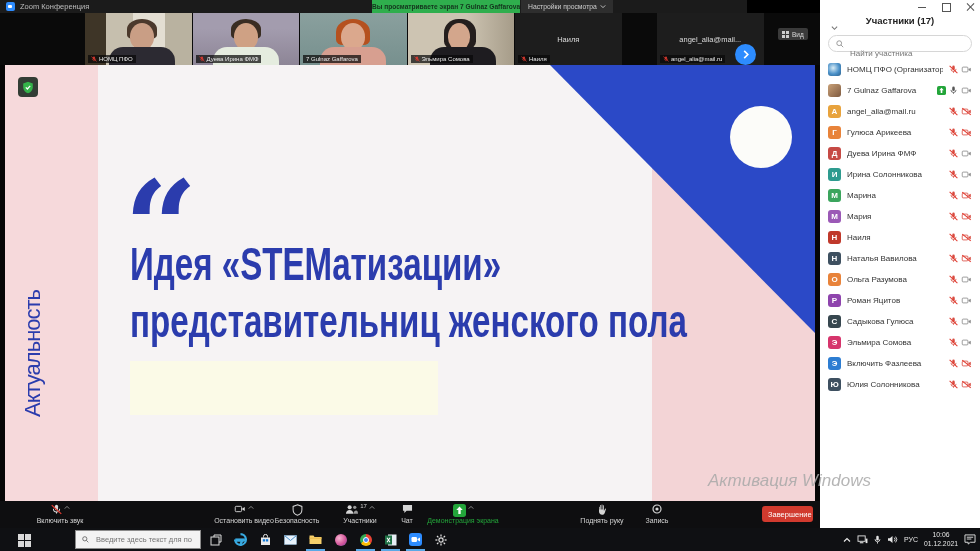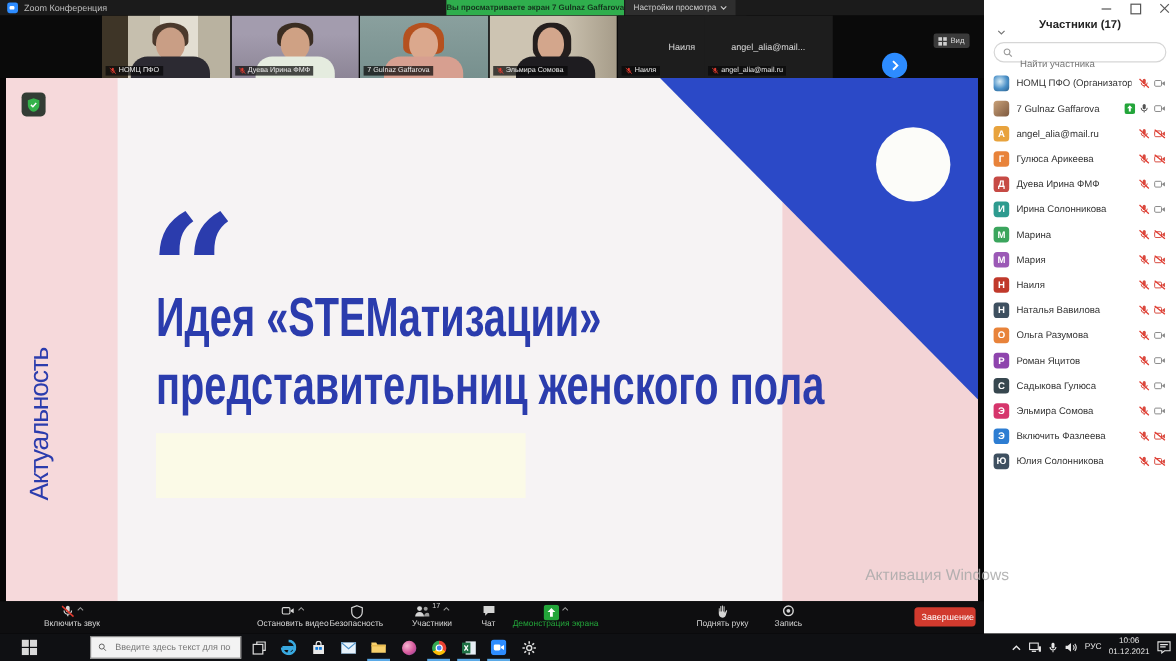--- a/index.html
+++ b/index.html
@@ -1,21 +1,21 @@
 <!DOCTYPE html>
 <html><head>
 <meta charset="utf-8">
 <style>
   html,body{margin:0;padding:0;background:#000;}
   *{box-sizing:border-box;}
   .screen{position:relative;width:980px;height:551px;background:#000;overflow:hidden;
           font-family:"Liberation Sans",sans-serif;}
 
   
-  .titlebar{position:absolute;left:0;top:0;width:820px;height:13px;background:#1b1b1b;}
+  .titlebar{position:absolute;left:0;top:0;width:747px;height:13px;background:#1b1b1b;}
   .zoom-logo{position:absolute;left:6px;top:2px;width:9px;height:9px;border-radius:2px;background:#2d8cff;}
   .zoom-logo::after{content:"";position:absolute;left:2px;top:3px;width:4px;height:3px;background:#fff;border-radius:1px;}
   .win-title{position:absolute;left:20px;top:2px;font-size:7.5px;color:#bdbdbd;}
   .share-banner{position:absolute;left:372px;top:0;width:148px;height:13px;background:#2fae4d;
                 color:#14341d;font-size:6.6px;font-weight:bold;line-height:13px;text-align:center;
                 white-space:nowrap;overflow:hidden;}
   .view-settings{position:absolute;left:521px;top:0;height:13px;padding:0 7px;background:#2e2e2e;
                  color:#cdcdcd;font-size:6.8px;line-height:13px;white-space:nowrap;display:flex;align-items:center;gap:3px;}
 
   
@@ -123,21 +123,21 @@
              background:conic-gradient(#ea4335 0 120deg,#fbbc05 120deg 240deg,#34a853 240deg 360deg);}
   .ic-chrome::after{content:"";position:absolute;inset:3px;border-radius:50%;background:#4285f4;border:1px solid #fff;}
   .ic-photos{width:12px;height:12px;border-radius:50%;
              background:radial-gradient(circle at 35% 35%,#f8b6d2,#d4579b 55%,#7a3f9d);}
   .t-tray{position:absolute;right:4px;top:0;height:23px;display:flex;align-items:center;gap:6px;color:#e6e6e6;}
   .t-lang{font-size:7px;color:#e6e6e6;}
   .t-clock{text-align:center;line-height:1.25;font-size:6.8px;color:#e6e6e6;}
 
   
   .watermark{position:absolute;left:700px;top:471px;width:275px;color:#a9a9a9;z-index:60;pointer-events:none;}
-  .wm1{font-size:13px;margin-left:21px;opacity:.85;}
+  .wm1{font-size:17px;margin-left:8px;opacity:.85;font-style:italic;}
   .wm2{font-size:8.5px;margin-top:2px;opacity:.85;white-space:nowrap;}
 </style>
 </head>
 <body>
 
 <div class="screen">
 
   <div class="titlebar">
     <span class="zoom-logo"></span>
     <span class="win-title">Zoom Конференция</span>
@@ -215,21 +215,21 @@
           <div class="tile-label">
             <svg width="6" height="6" viewBox="0 0 12 12">
               <rect x="4.3" y="0.8" width="3.4" height="6" rx="1.7" fill="#e23b30"></rect>
               <path d="M2.6 5.2a3.4 3.4 0 0 0 6.8 0" fill="none" stroke="#e23b30" stroke-width="1.1"></path>
               <line x1="6" y1="8.6" x2="6" y2="10.4" stroke="#e23b30" stroke-width="1.1"></line>
               <line x1="0.8" y1="1.2" x2="11.2" y2="10.8" stroke="#e23b30" stroke-width="1.4"></line>
             </svg>
             <span>Наиля</span>
           </div>
         </div>
-        <div class="vtile vt6 vt-nameonly" style="left: 587px; width: 106.5px;">
+        <div class="vtile vt6 vt-nameonly" style="left: 657px; width: 106.5px;">
           <span>angel_alia@mail...</span>
           <div class="tile-label">
             <svg width="6" height="6" viewBox="0 0 12 12">
               <rect x="4.3" y="0.8" width="3.4" height="6" rx="1.7" fill="#e23b30"></rect>
               <path d="M2.6 5.2a3.4 3.4 0 0 0 6.8 0" fill="none" stroke="#e23b30" stroke-width="1.1"></path>
               <line x1="6" y1="8.6" x2="6" y2="10.4" stroke="#e23b30" stroke-width="1.1"></line>
               <line x1="0.8" y1="1.2" x2="11.2" y2="10.8" stroke="#e23b30" stroke-width="1.4"></line>
             </svg>
             <span>angel_alia@mail.ru</span>
           </div>

